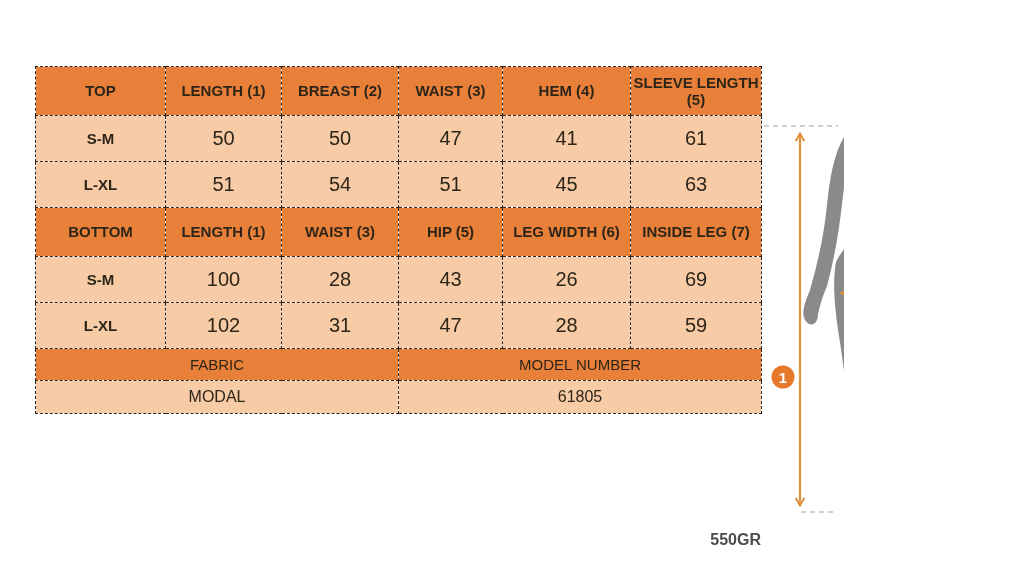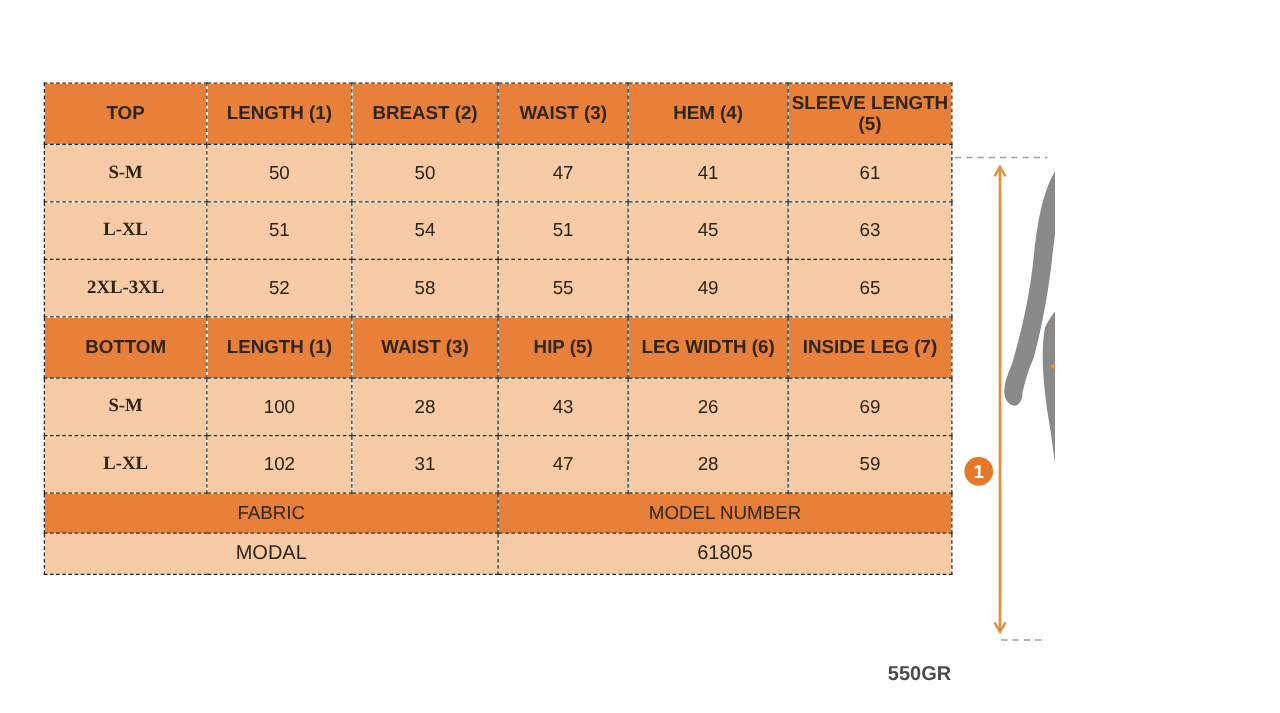--- a/index.html
+++ b/index.html
@@ -31,27 +31,26 @@
   }
   tr.hdr td {
     background: #E8803A;
     font-weight: bold;
     font-size: 15px;
     height: 48px;
     line-height: 1.15;
   }
   tr.data td {
     background: #F6CBA5;
-    font-size: 15px;
+    font-size: 20px;
     height: 45px;
   }
   tr.data td.lbl {
     font-weight: bold;
     font-size: 15px;
-    font-family: Liberation Serif, serif;
   }
   tr.info-hdr td {
     background: #E8803A;
     font-weight: normal;
     font-size: 15px;
     height: 31px;
   }
   tr.info-val td {
     background: #F6CBA5;
     font-size: 16px;
@@ -118,28 +117,20 @@
         <td>41</td>
         <td>61</td>
       </tr>
       <tr class="data">
         <td class="lbl">L-XL</td>
         <td>51</td>
         <td>54</td>
         <td>51</td>
         <td>45</td>
         <td>63</td>
-      </tr>
-      <tr class="data">
-        <td class="lbl">2XL-3XL</td>
-        <td>52</td>
-        <td>58</td>
-        <td>55</td>
-        <td>49</td>
-        <td>65</td>
       </tr>
 
       <tr class="hdr">
         <td>BOTTOM</td>
         <td>LENGTH (1)</td>
         <td>WAIST (3)</td>
         <td>HIP (5)</td>
         <td>LEG WIDTH (6)</td>
         <td>INSIDE LEG (7)</td>
       </tr>

